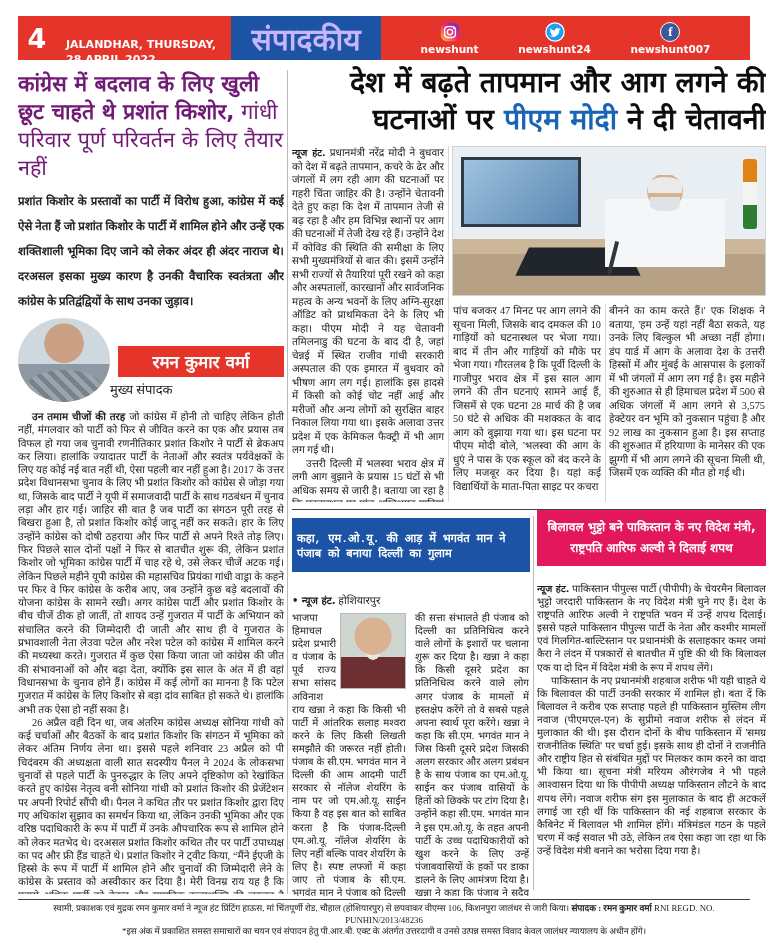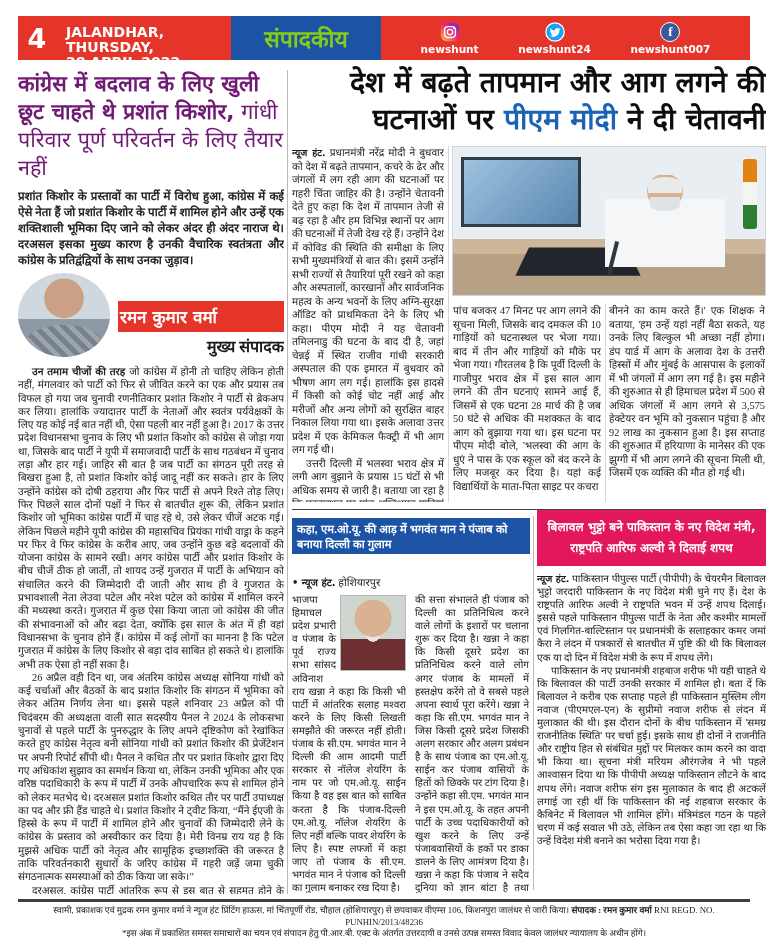--- a/index.html
+++ b/index.html
@@ -16,67 +16,67 @@
   .pagenum {
     width:38px; background:#e5352b; color:#fff; display:flex; align-items:center; justify-content:center;
     font-size:27px; font-weight:bold; font-family:"DejaVu Sans",sans-serif;
   }
   .masthead {
     width:88px; background:#fff; border:1px solid #e5352b; display:flex; align-items:center; justify-content:center;
     color:#e5352b; font-weight:bold; font-size:19px; font-family:"DejaVu Sans",sans-serif;
     text-shadow:1px 1px 0 #1c53a5;
   }
   .dateline {
-    flex:0 0 175px; background:#e5352b; color:#fff; padding:9px 0 0 10px;
-    font-family:"DejaVu Sans",sans-serif; font-weight:bold; font-size:14px; line-height:15px;
+    flex:0 0 175px; background:#e5352b; color:#fff; padding:21px 0 0 10px;
+    font-family:"DejaVu Sans",sans-serif; font-weight:bold; font-size:11px; line-height:15px;
   }
   .section-box {
-    flex:0 0 150px; background:#1c53a5; color:#84cc16; display:flex; align-items:center; justify-content:center;
-    font-size:23px; font-weight:bold; font-family:Liberation Sans, sans-serif;
+    flex:0 0 150px; background:#1c53a5; color:#c4b5fd; display:flex; align-items:center; justify-content:center;
+    font-size:30px; font-weight:bold; font-family:Liberation Sans, sans-serif;
   }
   .social-strip { flex:1; background:#e5352b; display:flex; align-items:center; justify-content:space-evenly; }
   .social-item { display:flex; flex-direction:column; align-items:center; color:#fff; font-family:"DejaVu Sans",sans-serif; }
   .social-item .handle { font-size:10.5px; font-weight:bold; margin-top:1px; }
   .icon-wrap { width:20px; height:20px; }
   .fb-circle {
     width:20px; height:20px; border-radius:50%; background:#3b5998; border:1.5px solid #fff;
     color:#fff; font-weight:bold; font-size:13px; display:flex; align-items:center; justify-content:center;
     font-family:"Liberation Serif",serif;
   }
 
   
   .vrule { position:absolute; width:1px; background:#b9b9b9; }
   .hrule { position:absolute; height:1px; background:#444; }
 
   
   .left-article { position:absolute; left:18px; top:70px; width:266px; height:824px; overflow:hidden; }
   .left-head { font-size:21.5px; line-height:28px; font-weight:bold; color:#701a75; }
   .left-head .light { font-weight:normal; }
-  .standfirst { margin-top:7px; font-size:11.6px; line-height:16px; font-weight:bold; text-align:justify; color:#222; }
+  .standfirst { margin-top:7px; font-size:11.6px; line-height:25px; font-weight:bold; text-align:justify; color:#222; }
   .author-row { display:flex; margin-top:4px; align-items:flex-start; }
   .author-photo {
     flex:0 0 92px; height:84px; border-radius:50%;
     background:
       radial-gradient(circle at 50% 30%, #caa184 0 26%, transparent 27%),
       radial-gradient(circle at 50% 44%, #3a2e28 0 7%, transparent 8%),
       linear-gradient(180deg,#cfd8de 0 55%, #8d9aa5 55% 100%);
     background-color:#bfc9cf;
     position:relative; overflow:hidden;
   }
   .author-photo:after { 
     content:""; position:absolute; left:10%; right:10%; bottom:0; height:38%;
     background:repeating-linear-gradient(45deg,#9aa4ad 0 5px,#77828c 5px 10px);
     border-radius:50% 50% 0 0;
   }
   .author-namebox {
     flex:1; margin-left:8px; margin-top:28px;
-    background:#e5352b; color:#fff; 
+    background:#e5352b; color:#fff; text-align:center;
     font-family:"DejaVu Sans",sans-serif; font-weight:bold; font-size:17px; padding:4px 2px;
   }
-  .author-title { text-align:right; font-weight:bold; font-size:16px; margin-top:3px; }
+  .author-title { text-align:left; font-weight:normal; font-size:13px; margin-top:3px; }
   .left-body { margin-top:8px; font-size:10.3px; line-height:13.3px; text-align:justify; color:#222; }
   .left-body p { text-indent:14px; }
 
   
   .main-article { position:absolute; left:292px; top:64px; width:474px; height:444px; overflow:hidden; }
   .main-head { text-align:right; font-size:28.5px; line-height:37px; font-weight:bold; color:#0d0d0d; }
   .main-head .accent { color:#1a64b5; }
   .main-body { position:relative; margin-top:8px; height:358px; }
   .mcol { position:absolute; font-size:10.3px; line-height:13.5px; text-align:justify; overflow:hidden; }
   .mcol1 { left:0; top:0; width:152px; height:356px; }
@@ -95,46 +95,46 @@
   .modi-laptop { position:absolute; left:70px; bottom:18px; width:110px; height:34px; background:#20262c; transform:perspective(80px) rotateX(35deg); }
   .modi-person { position:absolute; right:40px; bottom:28px; width:120px; height:92px; background:radial-gradient(circle at 50% 18%, #d9b08c 0 18%, transparent 19%), linear-gradient(180deg,transparent 0 26%, #f4f6f7 26% 100%); }
   .modi-person:before { content:""; position:absolute; left:50%; top:2px; transform:translateX(-50%); width:34px; height:16px; background:#e8eaec; border-radius:50% 50% 0 0; }
   .modi-person:after { content:""; position:absolute; left:50%; top:22px; transform:translateX(-50%); width:30px; height:14px; background:#dfe3e6; border-radius:0 0 45% 45%; }
   .modi-flag { position:absolute; right:8px; top:12px; width:14px; height:70px; background:linear-gradient(180deg,#e08214 0 33%, #f5f5f0 33% 66%, #2e7d32 66% 100%); border-radius:3px; }
   .modi-mic { position:absolute; right:150px; bottom:20px; width:4px; height:34px; background:#30363c; transform:rotate(14deg); }
 
   
   .mou-article { position:absolute; left:292px; top:514px; width:238px; height:382px; overflow:hidden; }
   .mou-head { font-size:16.6px; line-height:22px; font-weight:bold; color:#0d0d0d; }
-  .mou-sub { margin-top:4px; background:#1c53a5; color:#fff; font-family:Liberation Sans, sans-serif; font-weight:bold; font-size:11.3px; padding:3px 5px; }
+  .mou-sub { margin-top:4px; background:#1c53a5; color:#fff; font-family:Liberation Mono, monospace; font-weight:bold; font-size:11.3px; padding:12px 5px; }
   .mou-byline { margin:21px 0 4px 0; font-size:10.6px; }
   .mou-byline b { font-family:"DejaVu Sans",sans-serif; font-size:10px; }
   .mou-cols { display:flex; gap:9px; }
   .mou-col { width:114px; font-size:10.1px; line-height:13.1px; text-align:justify; overflow:hidden; height:300px; }
   .photo-khanna {
     float:right; width:66px; height:76px; margin:2px 0 3px 4px;
     background:
       radial-gradient(circle at 50% 30%, #d8b291 0 30%, transparent 31%),
       radial-gradient(circle at 50% 52%, #e8e4de 0 14%, transparent 15%),
       linear-gradient(180deg,#cfd6cf 0 58%, #6e2f33 58% 100%);
     border:1px solid #b9b9b9;
   }
 
   
   .bilawal-article { position:absolute; left:537px; top:510px; width:229px; height:386px; overflow:hidden; }
   .pink-box {
     background:#e2175c; color:#fff; text-align:center; font-weight:bold;
     font-size:12px; line-height:21px; padding:7px 6px; font-family:"DejaVu Sans",sans-serif;
   }
-  .bilawal-body { margin-top:6px; font-size:10.2px; line-height:13.1px; text-align:justify; }
+  .bilawal-body { margin-top:16px; font-size:10.2px; line-height:13.1px; text-align:justify; }
   .bilawal-body p + p { text-indent:14px; }
 
   
   .page-footer {
-    position:absolute; left:18px; top:899px; width:732px; border-top:3px solid #404040;
+    position:absolute; left:18px; top:899px; width:732px; border-top:1px solid #404040;
     text-align:center; font-size:8.8px; line-height:11.5px; padding-top:3px; color:#222;
   }
 </style>
 </head>
 <body>
 
 <div id="page">
 
   <div class="header">
     <div class="pagenum">4</div>

